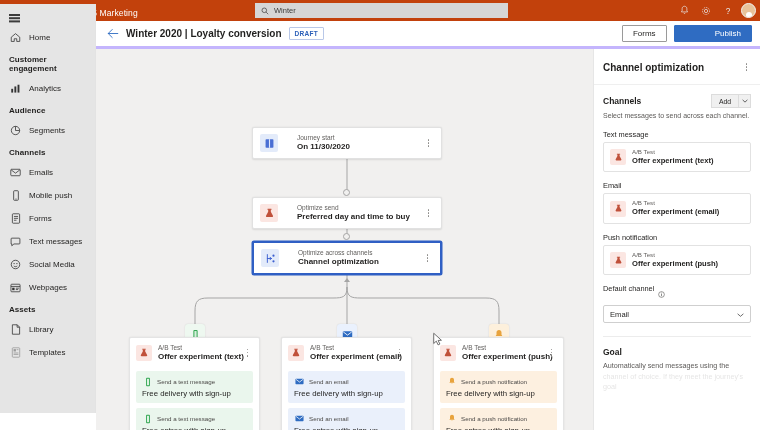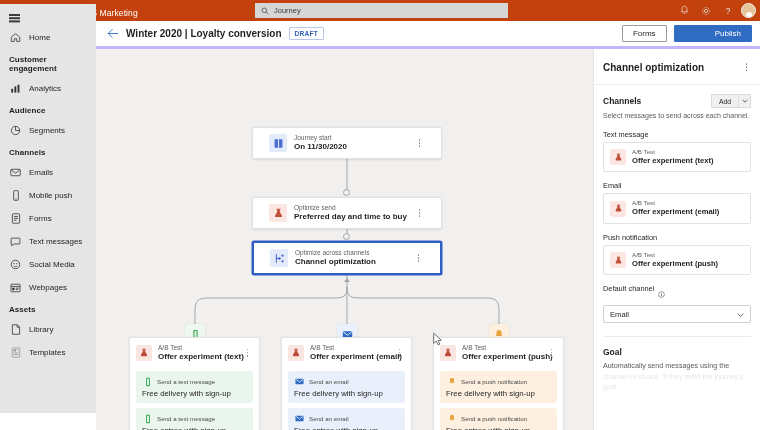--- a/index.html
+++ b/index.html
@@ -81,21 +81,21 @@
     position:absolute; left:96px; top:49px; width:497px; height:381px;
     background:#f1f0ef; overflow:hidden;
   }
   .canvas-inner { position:absolute; inset:0; }
   svg.wires { position:absolute; left:0; top:0; width:497px; height:381px; pointer-events:none; }
 
   
   .node {
     position:absolute; background:#fff; border:1px solid #e1e1e1;
     border-radius:2px; box-shadow:0 0.6px 1.8px rgba(0,0,0,.10);
-    display:flex; align-items:center; padding:0 16px; cursor:pointer;
+    display:flex; align-items:center; padding:0 7px; cursor:pointer;gap:12px;
   }
   .node.selected { border:2px solid #2f5fc4; box-shadow:0 0 0 .5px #2f5fc4; }
   .node-ico {
     width:18px; height:18px; border-radius:2px; flex:none; margin-right:7px;
     display:flex; align-items:center; justify-content:center;
   }
   .ico-blue { background:#e3ebfa; }
   .ico-salmon { background:#fbe6e2; }
   .node-text { display:flex; flex-direction:column; justify-content:center; gap:1px; min-width:0;}
   .node-sub { font-size:6.5px; color:#605e5c; line-height:1.1; white-space:nowrap;}
@@ -198,21 +198,21 @@
           <i></i>
         </div>
     </div>
     <div class="suite-title">Dynamics 365 Marketing</div>
 
     <div class="suite-search">
       <svg class="mag" viewBox="0 0 16 16">
         <circle cx="6.6" cy="6.6" r="4.6" fill="none" stroke="#3b3a39" stroke-width="1.4"></circle>
         <line x1="10.2" y1="10.2" x2="14.4" y2="14.4" stroke="#3b3a39" stroke-width="1.4"></line>
       </svg>
-      <span>Journey</span>
+      <span>Winter</span>
     </div>
 
     <div class="suite-right">
       <div class="sb-icon">
         <svg width="9" height="11" viewBox="0 0 14 16">
           <path d="M7 1.4c-2.2 0-3.7 1.6-3.7 3.8v3.3L2.1 10.2h9.8L10.7 8.5V5.2C10.7 3 9.2 1.4 7 1.4z" fill="none" stroke="#e8e8e8" stroke-width="1.1"></path>
           <path d="M5.6 11.6a1.5 1.5 0 0 0 2.8 0" fill="none" stroke="#e8e8e8" stroke-width="1.1"></path>
         </svg>
       </div>
       <div class="sb-icon">

